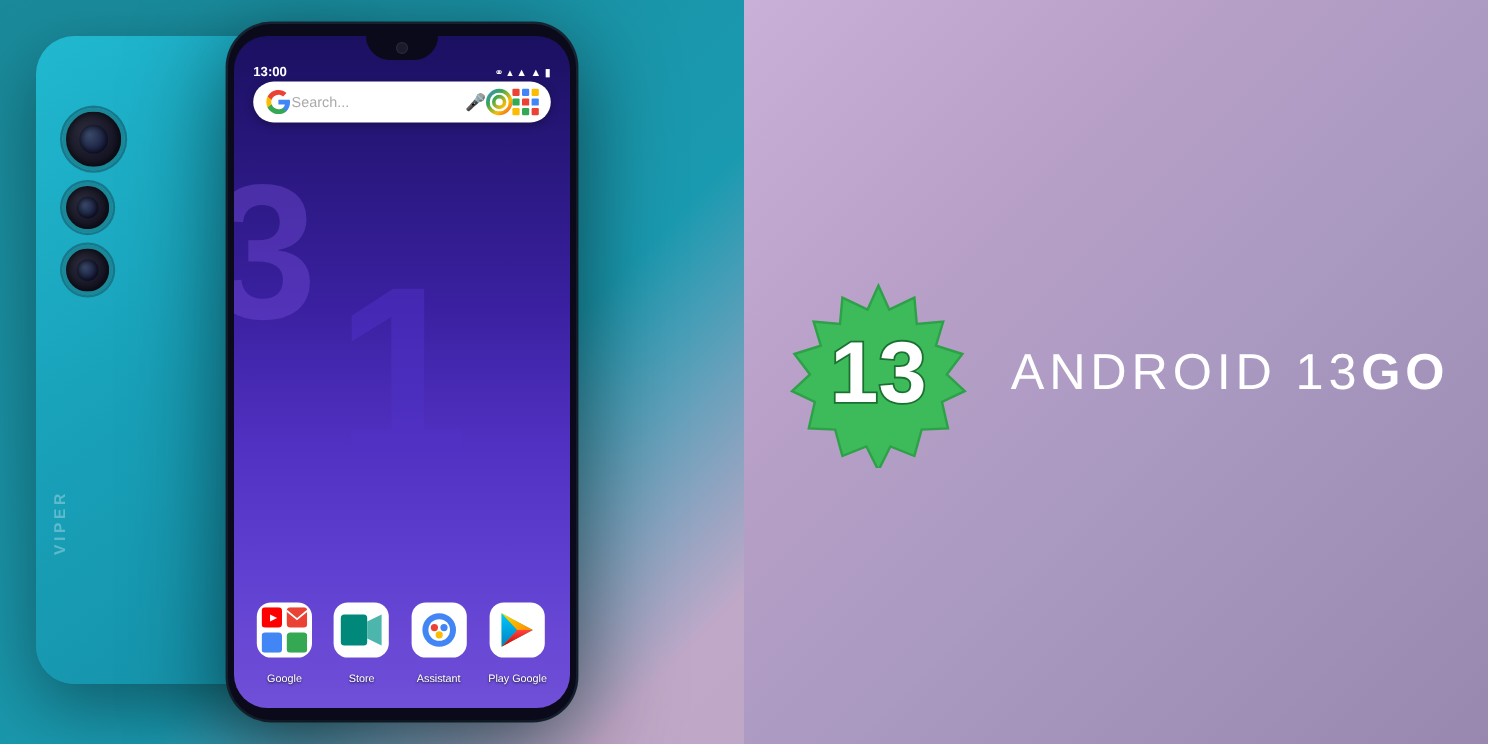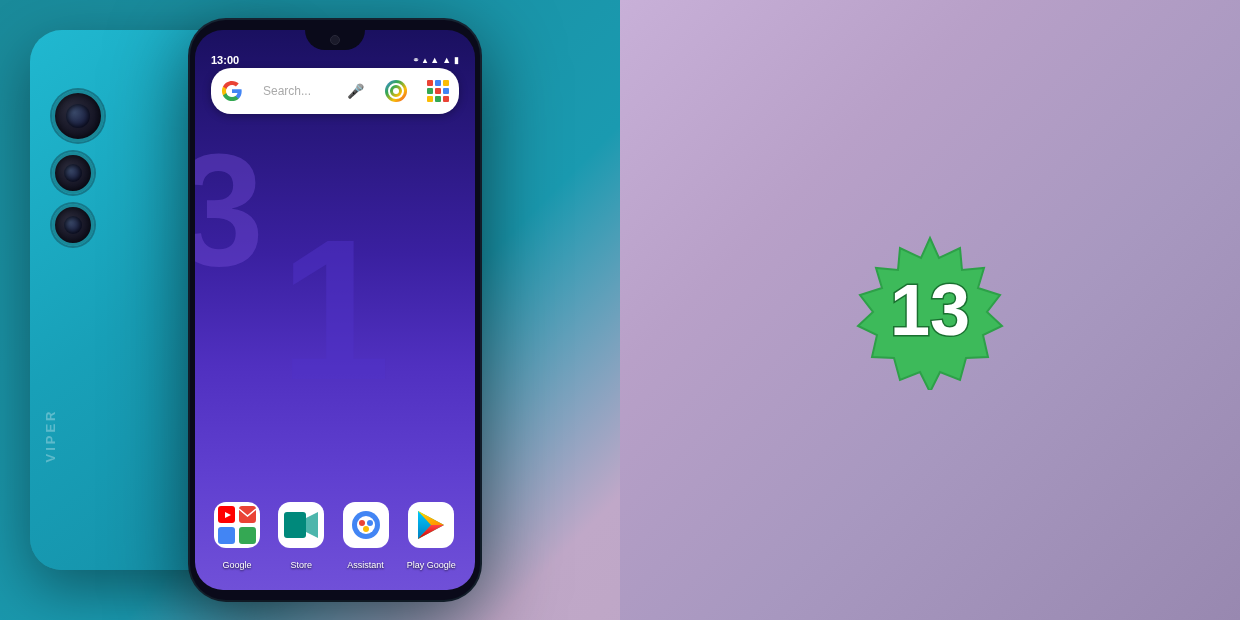--- a/index.html
+++ b/index.html
@@ -226,27 +226,27 @@
       color: white;
       font-size: 9px;
     }
 
     
     .search-bar {
       position: absolute;
       top: 38px;
       left: 16px;
       right: 16px;
-      height: 46px;
+      height: 34px;
       background: white;
       border-radius: 20px;
       display: flex;
       align-items: center;
       padding: 0 10px;
-      gap: 20px;
+      gap: 0;
       box-shadow: 0 2px 8px rgba(0,0,0,0.3);
     }
 
     .google-g {
       width: 22px;
       height: 22px;
       flex-shrink: 0;
     }
 
     .search-text {
@@ -388,20 +388,25 @@
   <div class="right-panel">
 
     <div class="android-badge badge-svg">
       <svg width="160" height="160" viewBox="0 0 160 160">
 
         <path d="M80,8 L89,28 L110,18 L112,40 L134,38 L128,58 L150,65 L137,82 L152,96 L133,105 L138,127 L116,128 L110,150 L90,142 L80,162 L70,142 L50,150 L44,128 L22,127 L27,105 L8,96 L23,82 L10,65 L32,58 L26,38 L48,40 L50,18 L71,28 Z" fill="#3dba5a" stroke="#2da048" stroke-width="2"></path>
         <text x="80" y="105" text-anchor="middle" font-size="72" font-weight="900" fill="white" font-family="Arial, sans-serif" stroke="#1a7030" stroke-width="3" paint-order="stroke">13</text>
       </svg>
     </div>
 
+    <div class="android-text-block">
+      <div class="android-label">
+        <span>ANDROID 13</span><strong>GO</strong>
+      </div>
+    </div>
   </div>
 
   <div class="phone-back">
 
     <div class="camera-module">
       <div class="camera-lens"></div>
       <div class="camera-lens small"></div>
       <div class="camera-lens small"></div>
     </div>
 

